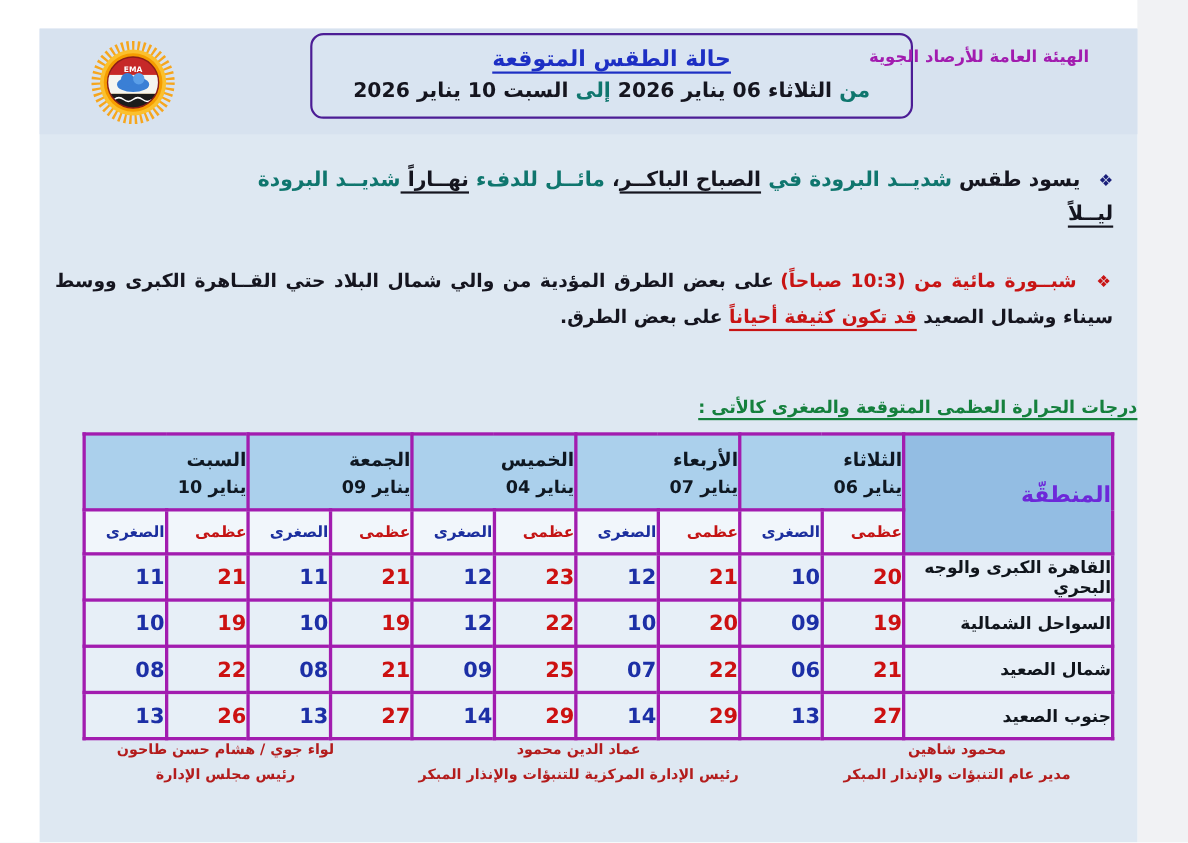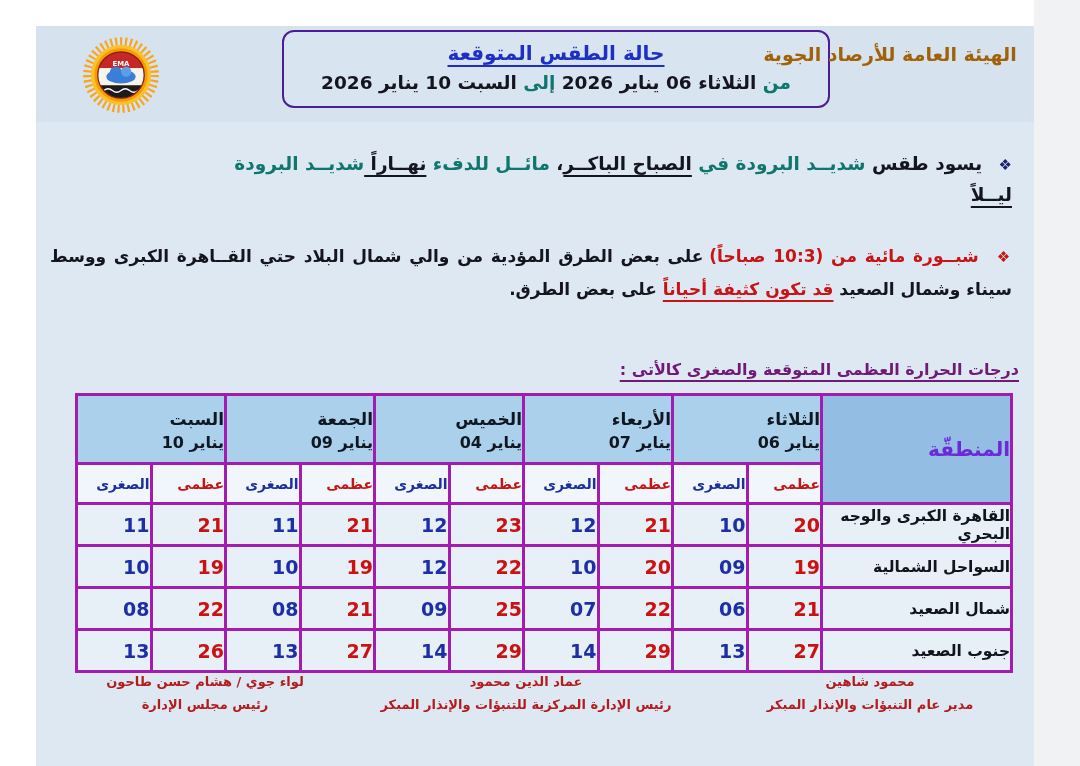--- a/index.html
+++ b/index.html
@@ -9,34 +9,34 @@
   .header-band{position:absolute;left:0;top:0;width:998px;height:96px;background:#d7e2ef;}
 
   
   .logo{position:absolute;left:42px;top:6px;width:86px;height:86px;}
   .title-box{position:absolute;left:212px;top:4px;width:548px;height:78px;border:2px solid #4c1d95;
              border-radius:12px;background:#d9e4f1;text-align:center;box-sizing:border-box;margin-left:34px;}
   .title-line{margin-top:9px;font-size:20px;font-weight:bold;color:#1d2fc4;
               text-decoration:underline;text-underline-offset:5px;}
   .date-line{margin-top:7px;font-size:18.5px;font-weight:bold;color:#17171f;}
   .org-block{position:absolute;right:10px;top:12px;width:268px;text-align:center;
-             font-size:19px;font-weight:bold;color:#a16207;line-height:1.75;}
+             font-size:15px;font-weight:bold;color:#a21caf;line-height:1.75;}
 
   
   .c-ink{color:#15151f;} .c-blue{color:#0f766e;} .c-red{color:#c81414;}
   .u{text-decoration:underline;text-underline-offset:5px;text-decoration-thickness:2px;}
 
   .bullet{position:absolute;direction:rtl;font-weight:bold;}
   .bullet-icon{margin-left:10px;font-size:15px;}
   .navy{color:#1a1f7a;} .redmark{color:#c81414;}
   .b1{top:122px;right:22px;width:790px;font-size:18.5px;line-height:1.7;text-align:right;}
   .b2{top:214px;right:22px;width:962px;font-size:17px;line-height:1.95;
       text-align:justify;text-align-last:right;}
 
-  .red-heading{position:absolute;top:334px;right:15px;font-size:16px;font-weight:bold;color:#701a75;
+  .red-heading{position:absolute;top:334px;right:0;font-size:16px;font-weight:bold;color:#15803d;
                text-decoration:underline;text-underline-offset:5px;text-decoration-thickness:2px;}
 
   
   .temps-table{position:absolute;top:367px;left:39px;border-collapse:collapse;direction:rtl;
                table-layout:fixed;width:935px;border:1px solid #9bb8c6;border-top:3px solid #6f9ad0;}
   .temps-table col.col-region{width:190px;}
   .temps-table col.col-temp{width:74.5px;}
   .temps-table th,.temps-table td{border:3px solid #a21caf;text-align:right;padding:0;}
   .th-region{background:#93bde3;font-size:20px;font-weight:bold;color:#6d28d9;}
   .th-day{background:#abd0ec;height:66px;color:#0f1822;}

